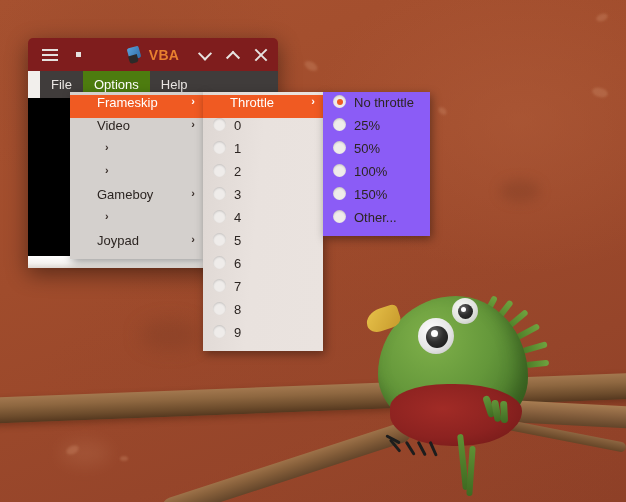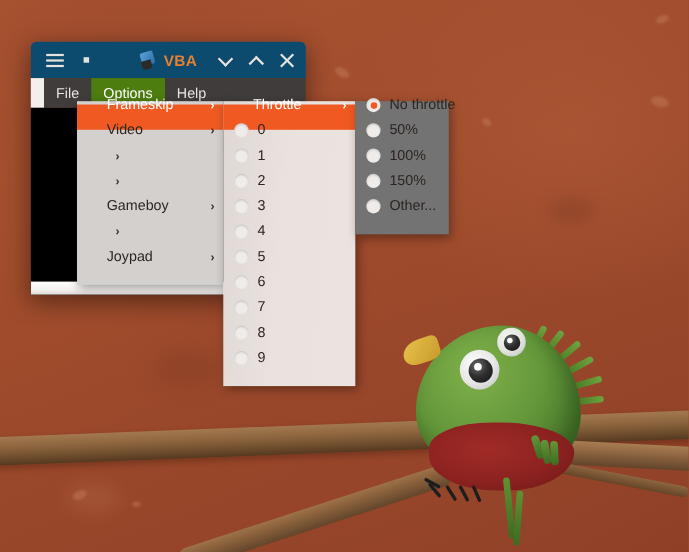--- a/index.html
+++ b/index.html
@@ -105,21 +105,21 @@
     background:#1d1d1d; transform-origin:left center;
   }
 
   
   #vba-window {
     position:absolute; left:28px; top:38px; width:250px; height:230px;
     border-radius:5px 5px 0 0;
     box-shadow:0 6px 22px rgba(0,0,0,.45);
   }
   #titlebar {
-    height:33px; background:#0c4a6e; border-radius:5px 5px 0 0;
+    height:33px; background:#7f1d1d; border-radius:5px 5px 0 0;
     display:flex; align-items:center; position:relative; color:#e8e5e2;
   }
   #hamburger-icon {
     width:16px; height:12px; margin-left:14px; position:relative; cursor:pointer;
   }
   #hamburger-icon span {
     position:absolute; left:0; width:16px; height:2px; background:#e6e2df;
   }
   #hamburger-icon span:nth-child(1){ top:0; }
   #hamburger-icon span:nth-child(2){ top:5px; }
@@ -189,25 +189,25 @@
     font-size:13px; color:#2c2522;
   }
   #options-menu {
     left:70px; top:92px; width:133px; background:#d4d0cd;
   }
   #frameskip-menu {
     left:203px; top:92px; width:120px;
     background:linear-gradient(95deg,#ded7d3 0%,#e9e2de 45%,#eae3df 100%);
   }
   #throttle-menu {
-    left:323px; top:92px; width:85px; background:#737373;
+    left:323px; top:92px; width:107px; background:#8b5cf6;
   }
   .menu-item {
-    display:flex; align-items:flex-end; height:23px;
-    padding:0 8px 16px 10px; cursor:pointer; white-space:nowrap;
+    display:flex; align-items:flex-start; height:23px;
+    padding:0 8px 4px 10px; cursor:pointer; white-space:nowrap;
   }
   .menu-item.highlight { background:#f05a22; color:#ffffff; }
   .menu-item .label { flex:1; }
   .menu-item .arrow {
     font-size:11px; font-weight:bold; margin-left:8px; color:#3a302c;
   }
   .menu-item.highlight .arrow { color:#ffffff; }
   .radio {
     width:13px; height:13px; border-radius:50%; margin-right:8px;
     background:#efecea; box-shadow:inset 0 1px 2px rgba(0,0,0,.18);
@@ -394,20 +394,24 @@
   </div>
 </div>
 
 <div class="menu" id="throttle-menu">
   <div class="menu-item">
     <span class="radio on"></span>
     <span class="label">No throttle</span>
   </div>
   <div class="menu-item">
     <span class="radio"></span>
+    <span class="label">25%</span>
+  </div>
+  <div class="menu-item">
+    <span class="radio"></span>
     <span class="label">50%</span>
   </div>
   <div class="menu-item">
     <span class="radio"></span>
     <span class="label">100%</span>
   </div>
   <div class="menu-item">
     <span class="radio"></span>
     <span class="label">150%</span>
   </div>

